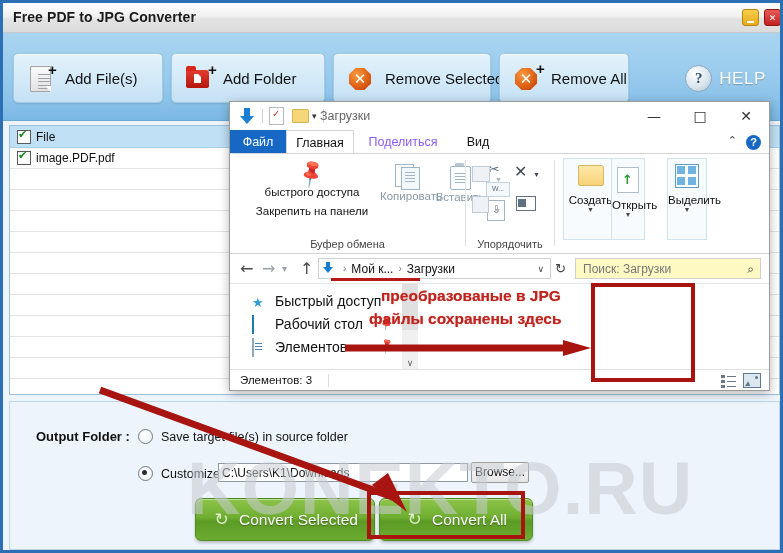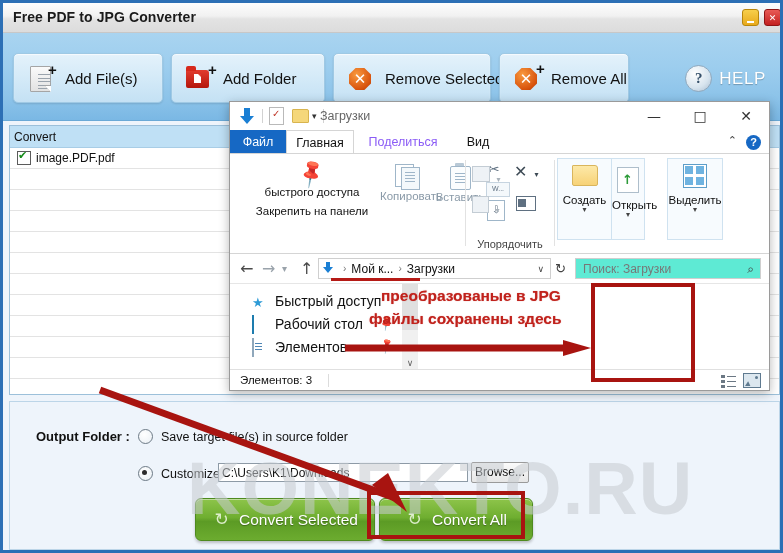--- a/index.html
+++ b/index.html
@@ -361,21 +361,21 @@
   .addr-arrow:before{ content:""; position:absolute; left:3px; top:0; width:4px; height:6px; background:#1a7fd4; }
   .addr-arrow:after{ content:""; position:absolute; left:0; top:5px;
     border-width:6px 5px 0 5px; border-style:solid; border-color:#1a7fd4 transparent transparent transparent; }
   .crumb{ font-size:12px; color:#111; }
   .crumb-sep{ font-size:10px; color:#777; margin:0 5px; }
   .addr-drop{ margin-left:auto; font-size:9px; color:#444; padding-right:6px; }
   #addr-refresh{ position:absolute; left:325px; top:7px; font-size:13px; color:#444;
     font-family:"DejaVu Sans", sans-serif; }
   #search-box{
     position:absolute; left:345px; top:4px; width:186px; height:21px;
-    border:1px solid #cfcfcf; background:#5eead4; box-sizing:border-box;
+    border:1px solid #cfcfcf; background:#fef9c3; box-sizing:border-box;
     display:flex; align-items:center;
   }
   #search-text{ font-size:12px; color:#777; padding-left:7px; }
   #search-ic{ margin-left:auto; padding-right:6px; font-size:12px; color:#444;
     font-family:"DejaVu Sans", sans-serif; }
 
   
   #ex-body{ position:absolute; left:0; top:182px; width:100%; height:86px; background:#fff; }
   #ex-nav{ position:absolute; left:0; top:0; width:170px; height:100%; }
   .nav-item{ position:absolute; left:0; width:170px; height:21px; display:flex; align-items:center; }
@@ -499,20 +499,24 @@
     </div>
 
     <div id="help-group">
       <div id="help-circle">?</div>
       <div id="help-text">HELP</div>
     </div>
   </div>
 
   <div id="filelist">
     <div id="filelist-header">
+      <div class="hdr-cell" id="hdr-file">
+        <span class="chk"></span>
+        <span>File</span>
+      </div>
       <div class="hdr-cell" id="hdr-conv">
         <span>Convert</span>
       </div>
     </div>
 
     <div class="frow">
       <div class="c1">
         <span class="chk"></span>
         <span>image.PDF.pdf</span>
       </div>
@@ -646,20 +650,21 @@
       <div class="r-btn" style="left:258px; top:6px;">
         <span class="scissors">✂</span>
       </div>
       <div class="r-btn" style="left:256px; top:28px; width:22px; height:13px; border:1px solid #c6d4e0; background:#f4f8fb; font-size:7px; color:#5f7081; line-height:12px;">W...</div>
       <div class="r-btn" style="left:257px; top:46px;">
         <span style="display:block; width:16px; height:19px; border:1px solid #9fb6c9; background:#fff; position:relative;">
           <span style="position:absolute; left:4px; top:3px; font-size:10px; color:#5f7081; font-family:'DejaVu Sans',sans-serif;">⇩</span>
         </span>
       </div>
 
+      <div class="rgroup-title">Буфер обмена</div>
     </div>
     <div class="rsep" style="left:235px;"></div>
 
     <div class="rgroup" id="g-org">
       <div class="r-btn" style="left:6px; top:12px;">
         <span style="display:inline-block; width:16px; height:14px; border:1px solid #c3ccd4; background:#eef2f6;"></span>
         <span class="mini-caret" style="display:inline-block; margin-left:2px; color:#aab3bb;">▾</span>
       </div>
       <div class="r-btn" style="left:6px; top:42px;">
         <span style="display:inline-block; width:15px; height:15px; border:1px solid #c3ccd4; background:#eef2f6;"></span>
@@ -672,31 +677,31 @@
       <div class="r-btn" style="left:50px; top:42px;">
         <span style="display:inline-block; width:18px; height:13px; border:1px solid #5f7081; background:#fff; position:relative;">
           <span style="position:absolute; left:1px; top:2px; width:8px; height:8px; background:#5f7081;"></span>
         </span>
       </div>
       <div class="rgroup-title">Упорядочить</div>
     </div>
     <div class="rsep" style="left:324px;"></div>
 
     <div class="rgroup" id="g-new">
-      <div class="r-btn box-btn enabled" style="left:2px; top:4px; width:55px; height:82px; padding-top:6px;">
+      <div class="r-btn box-btn enabled" style="left:8px; top:4px; width:55px; height:82px; padding-top:6px;">
         <div class="newfolder-ic"></div>
         <span class="rlab" style="margin-top:8px;">Создать</span>
         <span class="mini-caret">▾</span>
       </div>
       <div class="r-btn box-btn enabled" style="left:56px; top:4px; width:34px; height:82px; padding-top:8px;">
         <div class="open-ic"></div>
         <span class="rlab" style="margin-top:6px;">Открыть</span>
         <span class="mini-caret">▾</span>
       </div>
-      <div class="r-btn box-btn enabled" style="left:112px; top:4px; width:56px; height:82px; padding-top:5px;">
+      <div class="r-btn box-btn enabled" style="left:112px; top:4px; width:40px; height:82px; padding-top:5px;">
         <div class="select-ic"></div>
         <span class="rlab" style="margin-top:6px;">Выделить</span>
         <span class="mini-caret">▾</span>
       </div>
     </div>
   </div>
 
   <div id="ex-addr">
     <span class="nav-ic" id="nav-back">←</span>
     <span class="nav-ic" id="nav-fwd">→</span>

